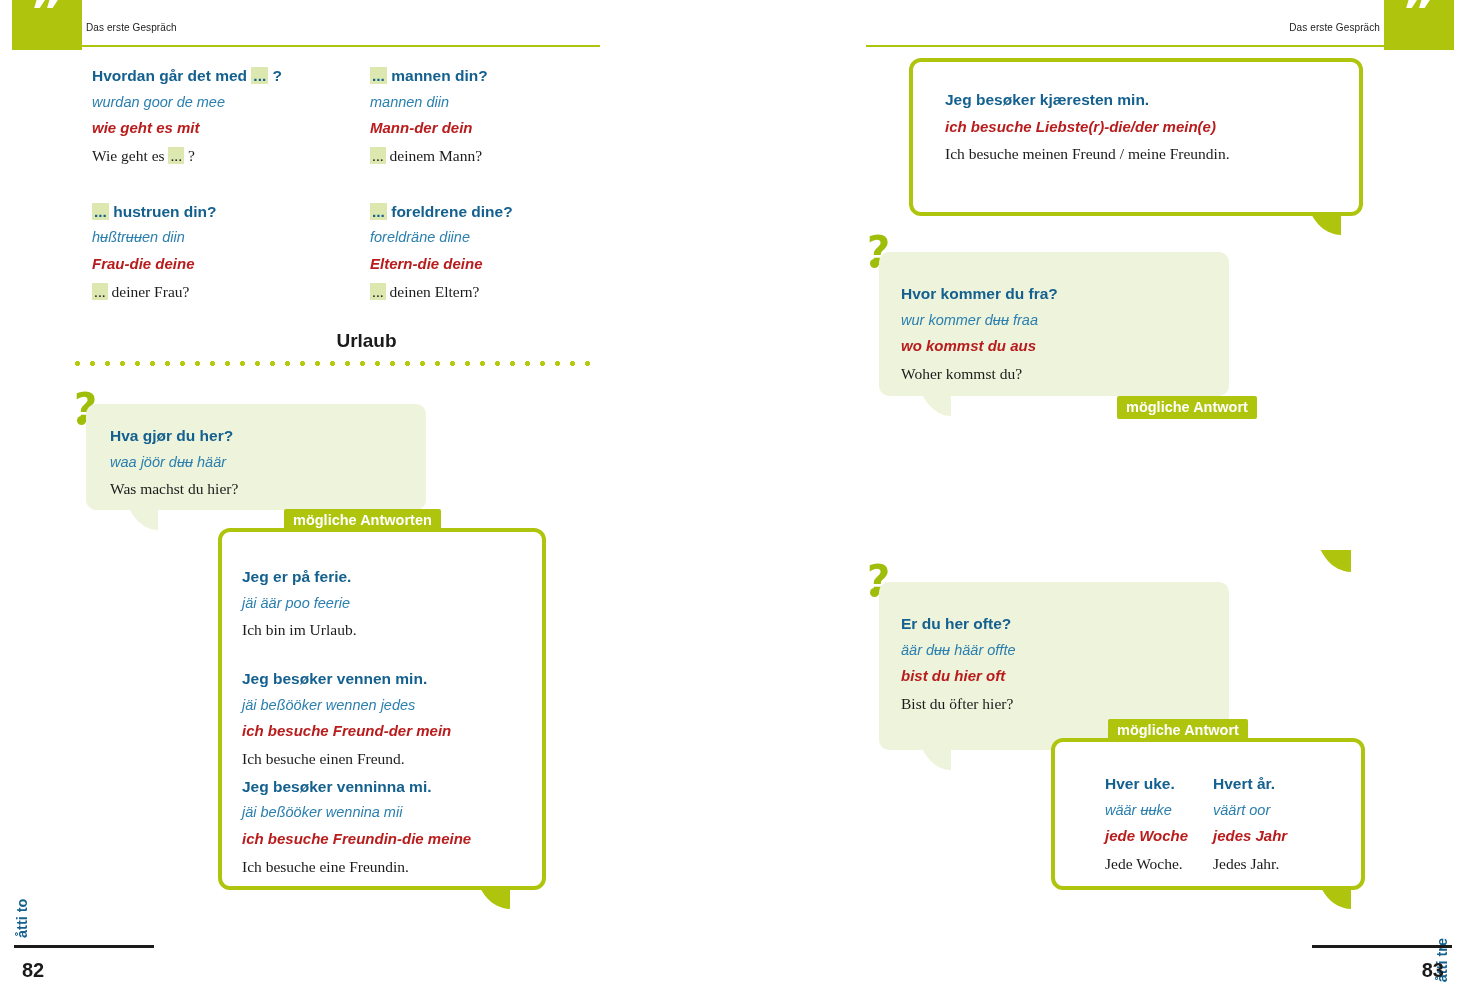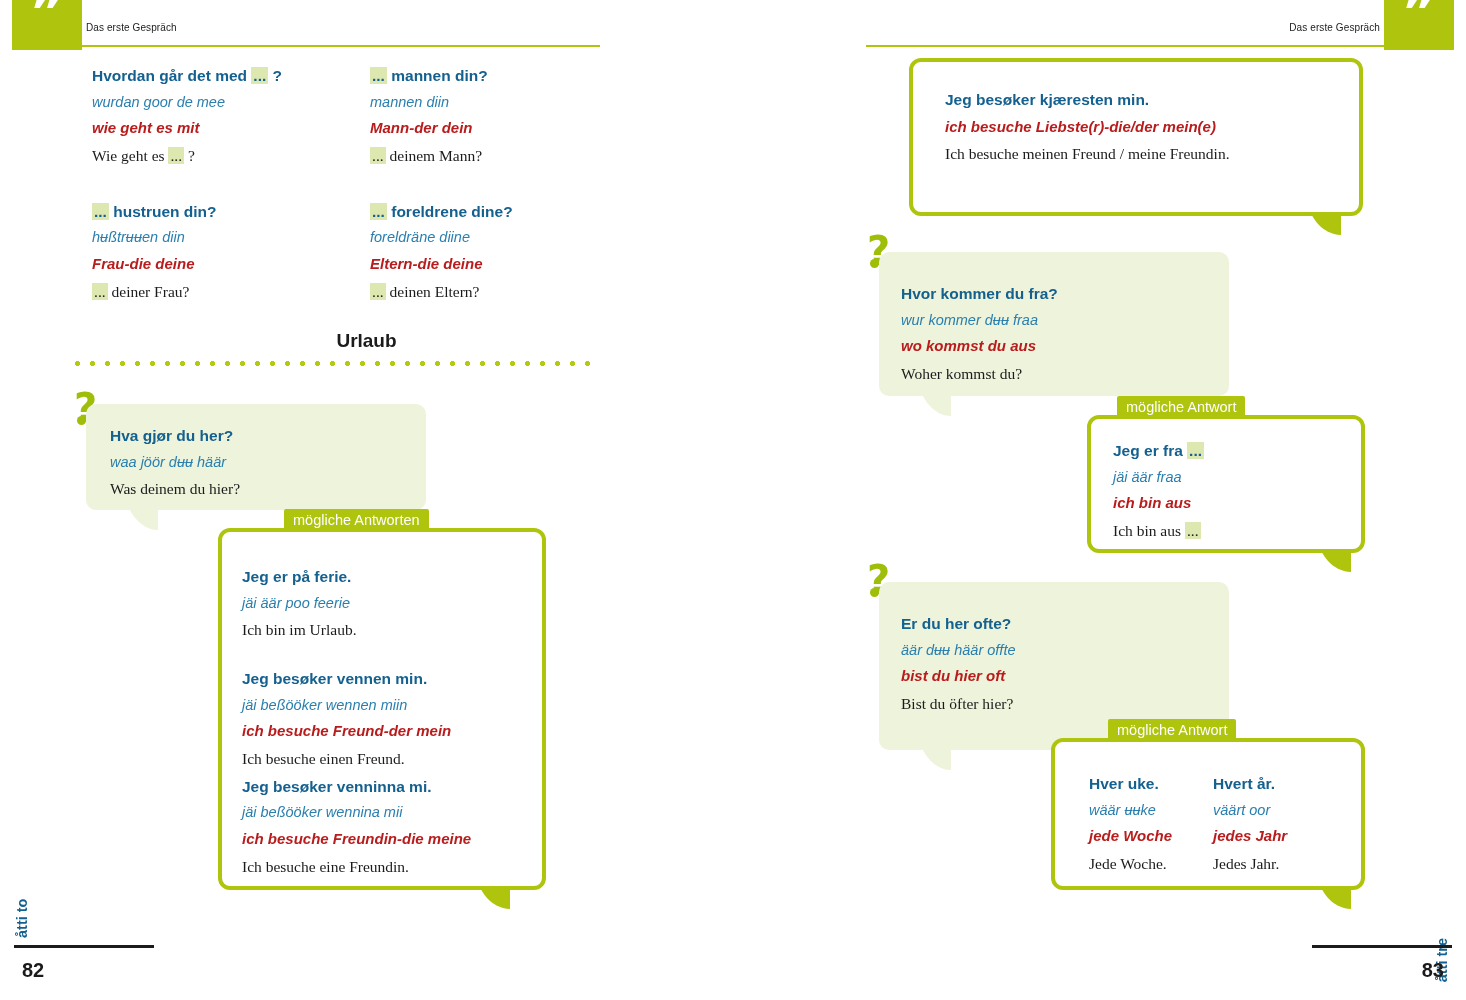--- a/index.html
+++ b/index.html
@@ -128,28 +128,28 @@
   }
   .a-tail { position:absolute; width:44px; height:40px; overflow:hidden; }
   .a-tail::before {
     content:""; position:absolute; top:-26px; left:4px;
     width:36px; height:48px;
     border-bottom-left-radius:36px 48px;
     background:#afc40c;
   }
   .a-label {
     position:absolute; background:#afc40c; color:#fff;
-    font-size:14.5px; font-weight:400; padding:3px 9px 4px 9px;
+    font-size:14.5px; font-weight:700; padding:3px 9px 4px 9px;
     white-space:nowrap; border-radius:2px;
   }
   .bub-inner { position:absolute; }
 
   .two-col { position:relative; }
   .two-col .cc { position:absolute; top:0; }
-  .two-col .cc.a { left:0; }
+  .two-col .cc.a { left:16px; }
   .two-col .cc.b { left:124px; }
 </style>
 </head>
 <body>
 
 <div class="page page-left">
 
   <div class="quote-badge left">
     <div class="quote-glyph">”</div>
   </div>
@@ -194,37 +194,37 @@
 
   <div class="qicon" style="left:74px; top:388px;">
     <div class="hook">?</div>
     <div class="dot"></div>
   </div>
   <div class="q-bubble" style="left:86px; top:404px; width:340px; height:106px;">
     <div class="bub-inner" style="left:24px; top:18px;">
       <div class="ph">
         <div class="l1">Hva gjør du her?</div>
         <div class="l2">waa jöör dʉʉ häär</div>
-        <div class="l4">Was deinem du hier?</div>
+        <div class="l4">Was machst du hier?</div>
       </div>
     </div>
   </div>
   <div class="q-tail" style="left:118px; top:508px;"></div>
 
   <div class="a-label" style="left:284px; top:509px;">mögliche Antworten</div>
   <div class="a-box" style="left:218px; top:528px; width:328px; height:362px;">
     <div class="bub-inner" style="left:20px; top:31px;">
       <div class="ph">
         <div class="l1">Jeg er på ferie.</div>
         <div class="l2">jäi äär poo feerie</div>
         <div class="l4">Ich bin im Urlaub.</div>
       </div>
       <div class="ph" style="margin-top:21px;">
         <div class="l1">Jeg besøker vennen min.</div>
-        <div class="l2">jäi beßööker wennen miin</div>
+        <div class="l2">jäi beßööker wennen jedes</div>
         <div class="l3">ich besuche Freund-der mein</div>
         <div class="l4">Ich besuche einen Freund.</div>
       </div>
       <div class="ph" style="">
         <div class="l1">Jeg besøker venninna mi.</div>
         <div class="l2">jäi beßööker wennina mii</div>
         <div class="l3">ich besuche Freundin-die meine</div>
         <div class="l4">Ich besuche eine Freundin.</div>
       </div>
     </div>
@@ -265,30 +265,20 @@
         <div class="l1">Hvor kommer du fra?</div>
         <div class="l2">wur kommer dʉʉ fraa</div>
         <div class="l3">wo kommst du aus</div>
         <div class="l4">Woher kommst du?</div>
       </div>
     </div>
   </div>
   <div class="q-tail" style="left:178px; top:394px;"></div>
 
   <div class="a-label" style="left:384px; top:396px;">mögliche Antwort</div>
-  <div class="a-box" style="left:354px; top:415px; width:278px; height:138px;">
-    <div class="bub-inner" style="left:22px; top:18px;">
-      <div class="ph">
-        <div class="l1"><span>Jeg er fra  </span><span class="el">...</span></div>
-        <div class="l2">jäi äär fraa</div>
-        <div class="l3">ich bin aus</div>
-        <div class="l4"><span>Ich bin aus </span><span class="el">...</span></div>
-      </div>
-    </div>
-  </div>
   <div class="a-tail" style="left:578px; top:550px;"></div>
 
   <div class="qicon" style="left:134px; top:560px;">
     <div class="hook">?</div>
     <div class="dot"></div>
   </div>
   <div class="q-bubble" style="left:146px; top:582px; width:350px; height:168px;">
     <div class="bub-inner" style="left:22px; top:28px;">
       <div class="ph">
         <div class="l1">Er du her ofte?</div>

